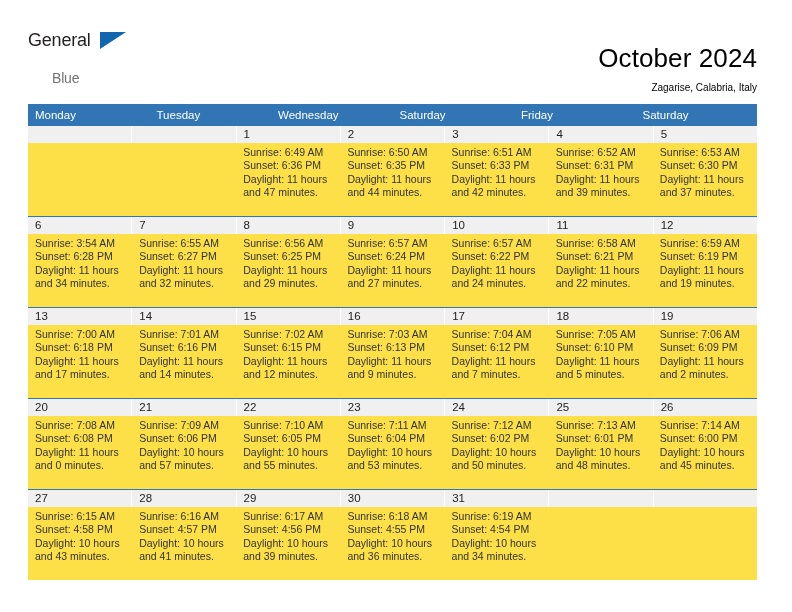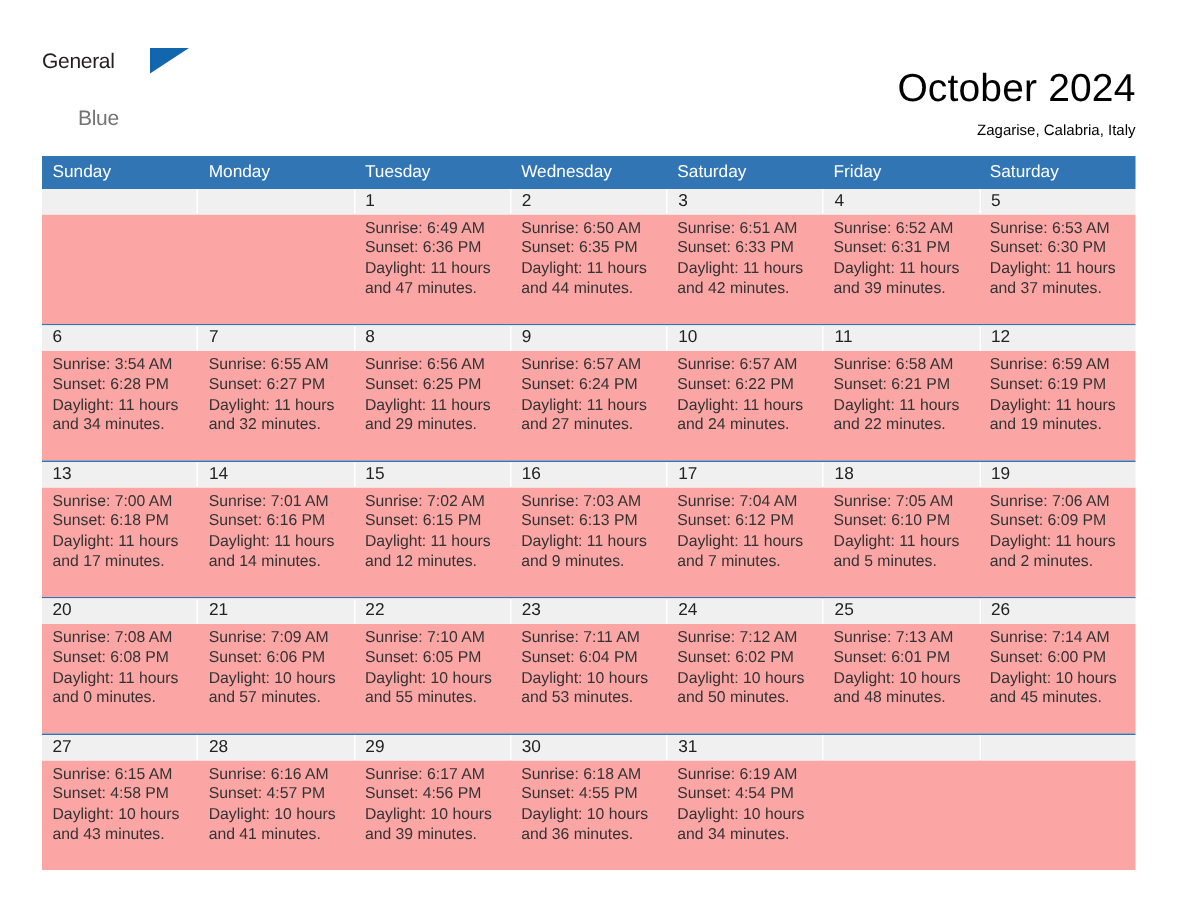--- a/index.html
+++ b/index.html
@@ -31,21 +31,21 @@
     align-items: flex-start;
   }
 
   .logo {
     position: relative;
     width: 120px;
     height: 56px;
     padding-top: 4px;
   }
   .logo-general {
-    font-size: 14px;
+    font-size: 18px;
     color: #231f20;
     letter-spacing: -0.2px;
     line-height: 20px;
     display: block;
   }
   .logo-blue {
     font-size: 14px;
     color: #737373;
     letter-spacing: -0.2px;
     line-height: 21px;
@@ -127,21 +127,21 @@
     padding-left: 7px;
     margin-right: 1px;
   }
   .daynum-cell:last-child { margin-right: 0; }
   .daynum-cell.empty { background: #f0f0f0; }
 
   .detail-band {
     display: flex;
     width: 100%;
     height: 73px;
-    background: #fca5a5;
+    background: #fde047;
   }
   .detail-cell {
     flex: 1 1 0;
     padding: 3px 6px 0 7px;
     font-size: 10.5px;
     line-height: 13.4px;
     color: #333333;
   }
   .detail-line { white-space: nowrap; }
 </style>
@@ -160,21 +160,20 @@
 
     <div class="title-block">
       <div class="cal-title">October 2024</div>
       <div class="cal-subtitle">Zagarise, Calabria, Italy</div>
     </div>
 
   </div>
 
   <div class="calendar">
     <div class="weekday-header" id="weekday-header">
-        <div class="weekday-cell">Sunday</div>
         <div class="weekday-cell">Monday</div>
         <div class="weekday-cell">Tuesday</div>
         <div class="weekday-cell">Wednesday</div>
         <div class="weekday-cell">Saturday</div>
         <div class="weekday-cell">Friday</div>
         <div class="weekday-cell">Saturday</div>
       </div>
     <div id="weeks-container">
         <div class="week-row">
           <div class="daynum-band">

